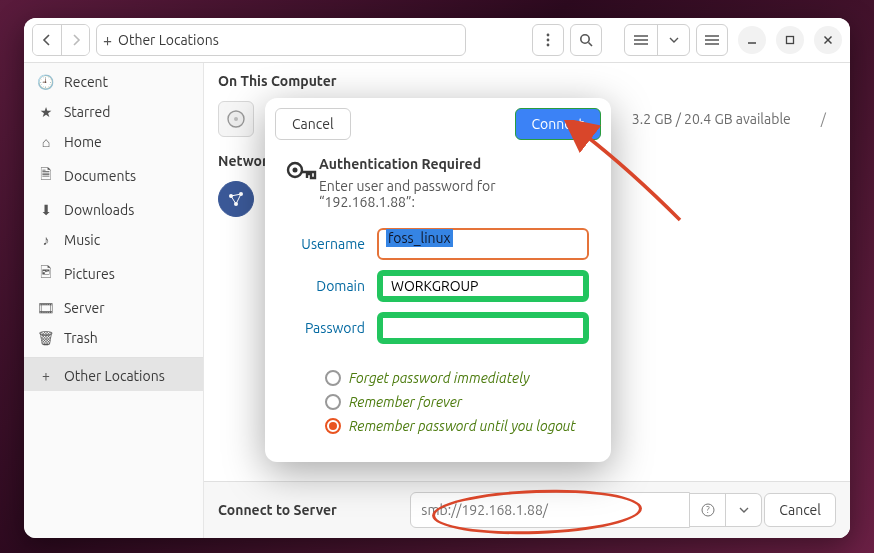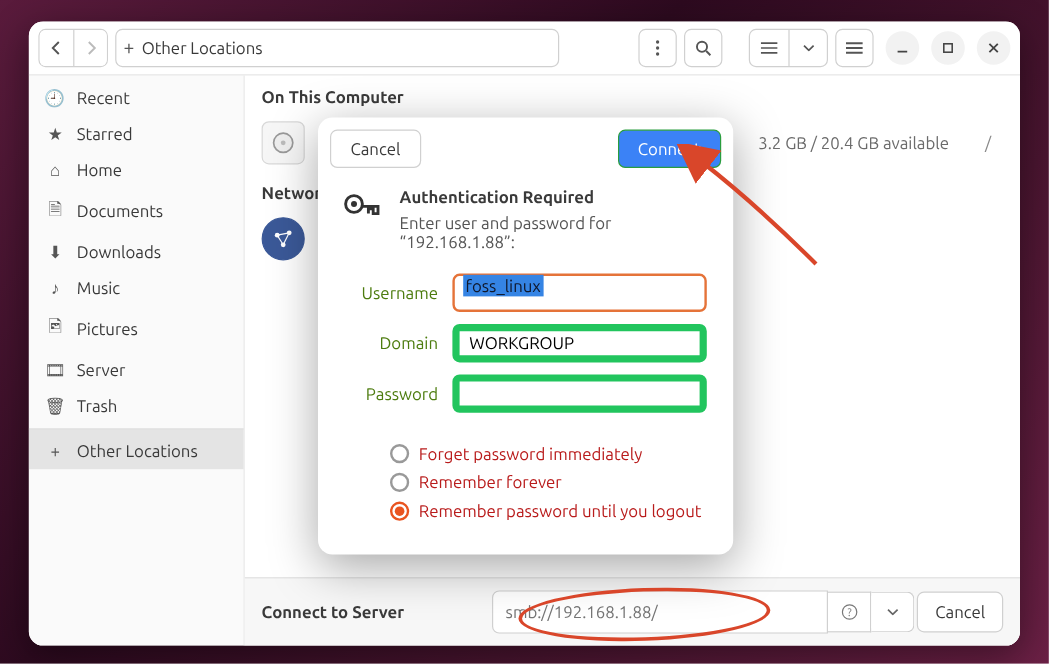--- a/index.html
+++ b/index.html
@@ -220,52 +220,53 @@
     display:flex; align-items:center;
     font-size: 14px;
   }
   .dlg-btn.primary {
     background: #3b82f6;
     border-color: #2a9d3e;
     color: #fff;
   }
   .dlg-body {
     display: flex;
-    gap: 14px;
+    gap: 0;
     padding: 6px 18px 8px;
   }
   .key-icon { flex:0 0 36px; color:#333; }
   .dlg-title { font-weight: 700; margin-bottom: 6px; }
   .dlg-msg { color:#555; }
   .form {
     padding: 10px 22px 6px;
   }
   .frow {
     display: flex;
     align-items: center;
     gap: 12px;
     margin-bottom: 10px;
   }
-  .flabel { width: 78px; text-align: right; color:#4d7c0f; }
+  .flabel { width: 78px; text-align: right; color:#0369a1; }
   .finput {
     flex: 1;
     height: 32px;
     border: 6px solid #22c55e;
     border-radius: 6px;
     padding: 0 8px;
     font-size: 14px;
     outline: none;
   }
   .finput.focus { border: 2px solid #e57339; padding: 0 7px; }
   .sel { background:#3584e4; color:#0f172a; padding:1px 2px; }
   .radios { padding: 10px 22px 20px 60px; }
   .radio-row {
     display:flex; align-items:center; gap:8px;
     margin-bottom: 8px;
-    color:#b91c1c;
+    color:#4d7c0f;
+    font-style:italic;
   }
   .radio {
     width: 16px; height: 16px; border-radius:50%;
     border: 2px solid #999;
     display:flex; align-items:center; justify-content:center;
   }
   .radio.checked { border-color:#e95420; }
   .radio.checked::after {
     content:""; width:8px; height:8px; border-radius:50%; background:#e95420;
   }

